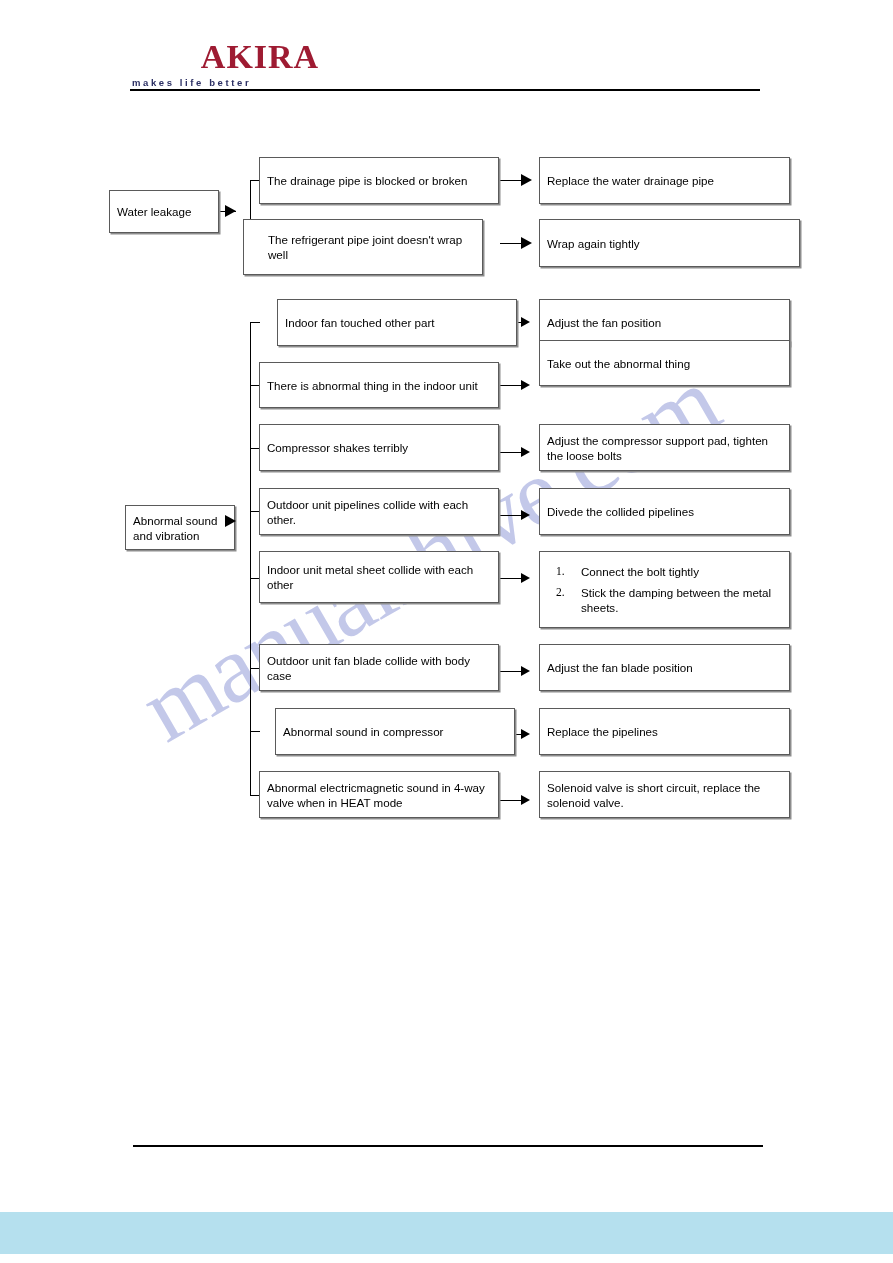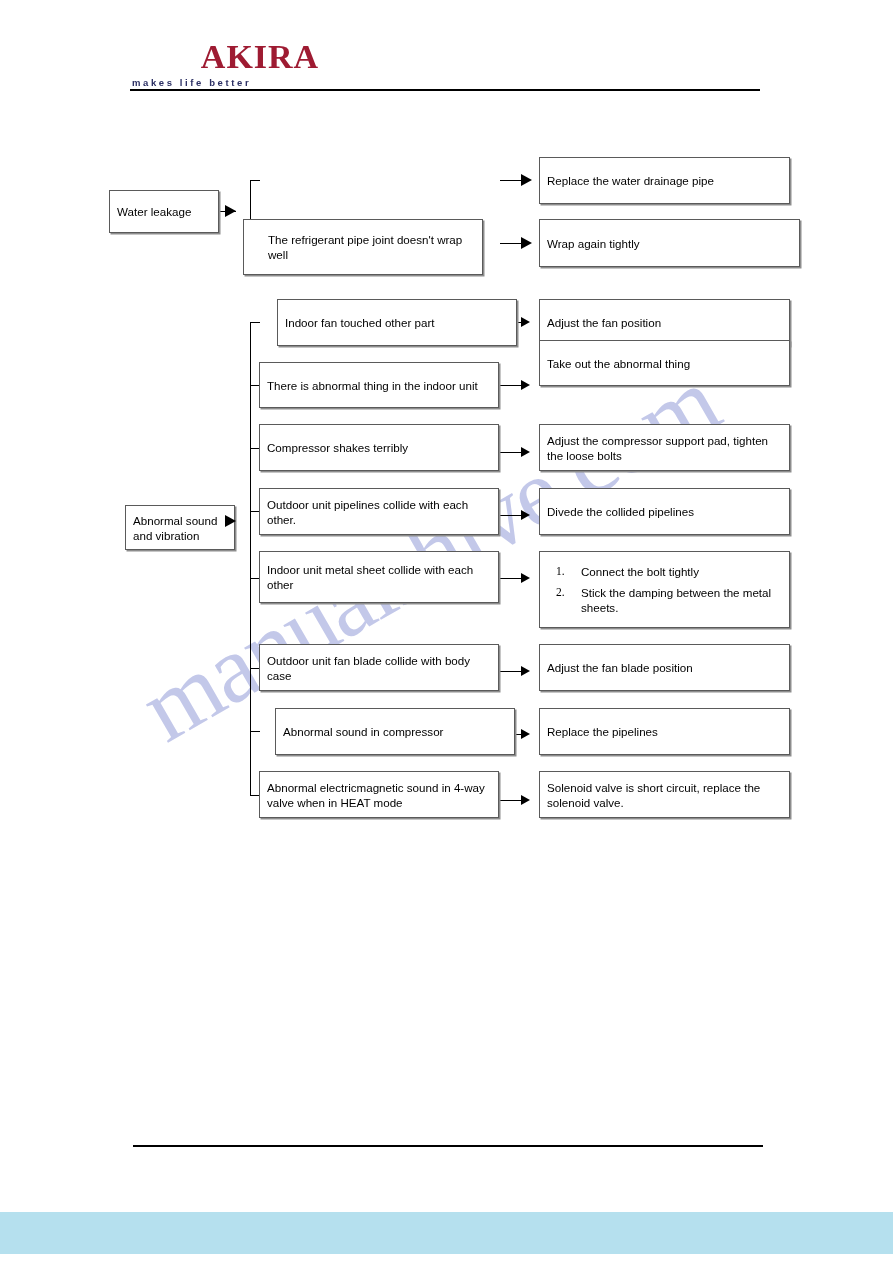--- a/index.html
+++ b/index.html
@@ -188,20 +188,23 @@
       <span class="txt">Water leakage</span>
     </div>
 
     <div class="ln h" style="left:220px; top:211px; width:16px;"></div>
     <div class="arrow" style="left:225px; top:205px;"></div>
 
     <div class="ln v" style="left:250px; top:180px; height:64px;"></div>
     <div class="ln h" style="left:250px; top:180px; width:10px;"></div>
     <div class="ln h" style="left:250px; top:243px; width:10px;"></div>
 
+    <div class="node" style="left:259px; top:157px; width:240px; height:47px;">
+      <span class="txt">The drainage pipe is blocked or broken</span>
+    </div>
     <div class="node" style="left:243px; top:219px; width:240px; height:56px;padding-left:24px;">
       <span class="txt">The refrigerant pipe joint doesn't wrap well</span>
     </div>
 
     <div class="ln h" style="left:500px; top:180px; width:28px;"></div>
     <div class="arrow" style="left:521px; top:174px;"></div>
     <div class="ln h" style="left:500px; top:243px; width:28px;"></div>
     <div class="arrow" style="left:521px; top:237px;"></div>
 
     <div class="node" style="left:539px; top:157px; width:251px; height:47px;">

